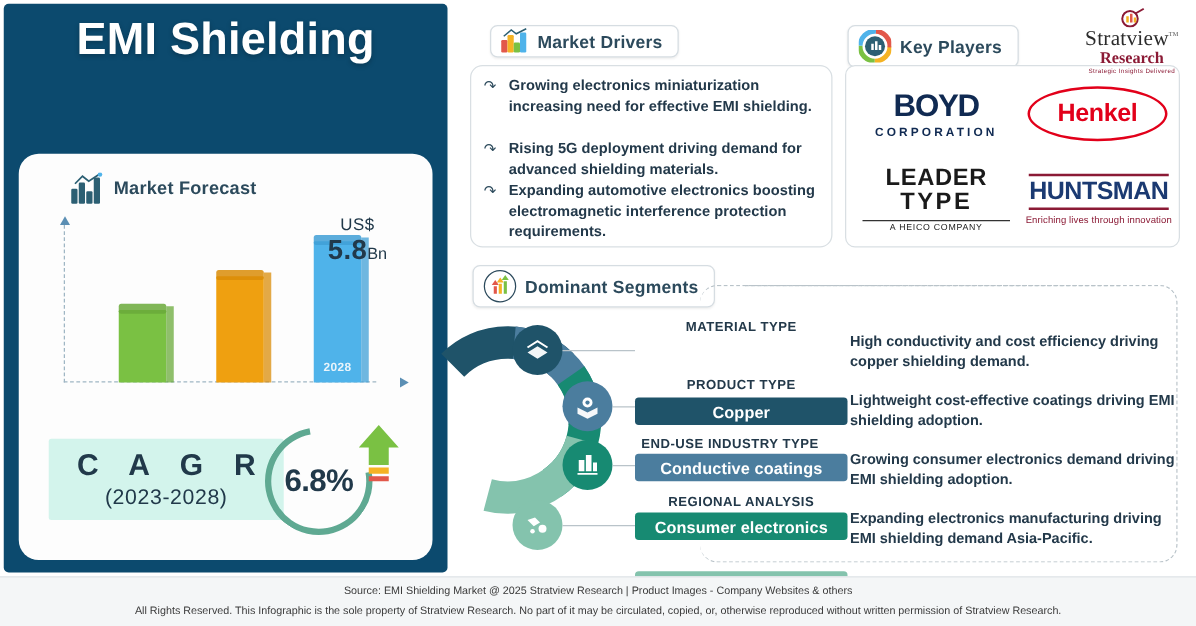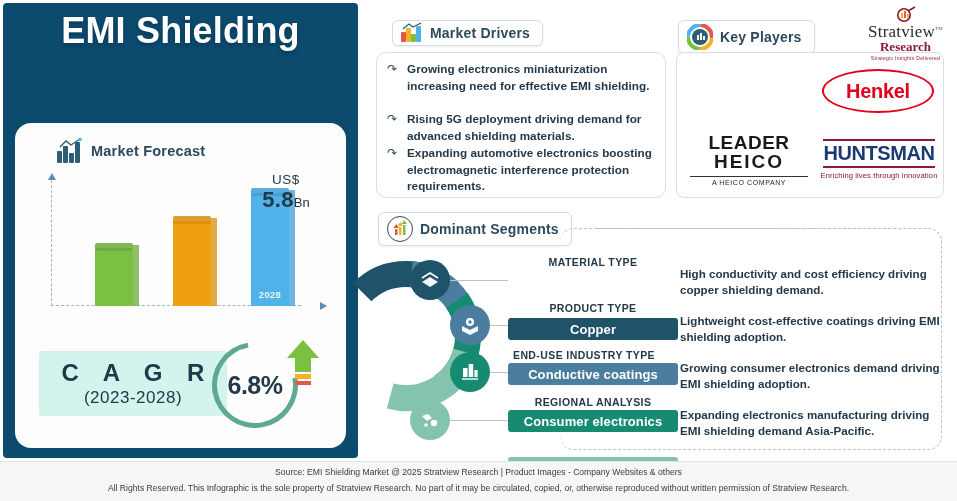--- a/index.html
+++ b/index.html
@@ -265,26 +265,30 @@
           <rect x="10" y="11" width="2" height="5" fill="#fff"></rect>
           <rect x="13" y="9" width="2" height="7" fill="#fff"></rect>
           <rect x="16" y="12" width="2" height="4" fill="#fff"></rect>
         </svg>
       </span>
       <span class="ptxt">Key Players</span>
     </span>
   </div>
 
   <div class="kp-box">
+    <div class="logo-cell boyd">
+      <div class="b1">BOYD</div>
+      <div class="b2">CORPORATION</div>
+    </div>
     <div class="logo-cell henkel">
       <div class="ell">Henkel</div>
     </div>
     <div class="logo-cell ltech">
       <div class="l1">LEADER</div>
-      <div class="l2">HEICO</div>
+      <div class="l2">TYPE</div>
       <div class="l3">A HEICO COMPANY</div>
     </div>
     <div class="logo-cell hunts">
       <div class="h1">HUNTSMAN</div>
       <div class="h2">Enriching lives through innovation</div>
     </div>
   </div>
 
   <div class="stratview">
     <svg width="22" height="16" viewBox="0 0 22 16" style="display:block;margin:0 auto -2px auto;">

